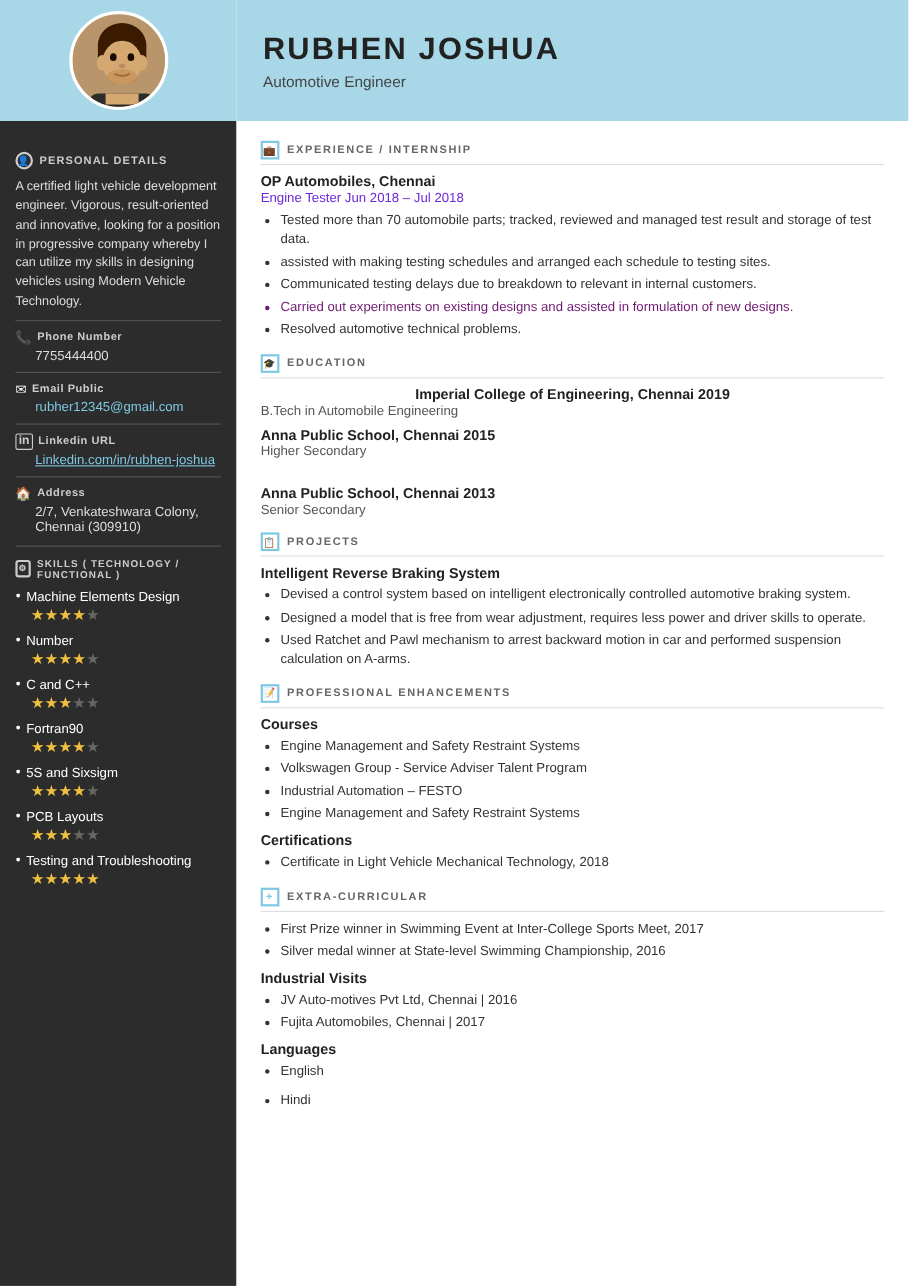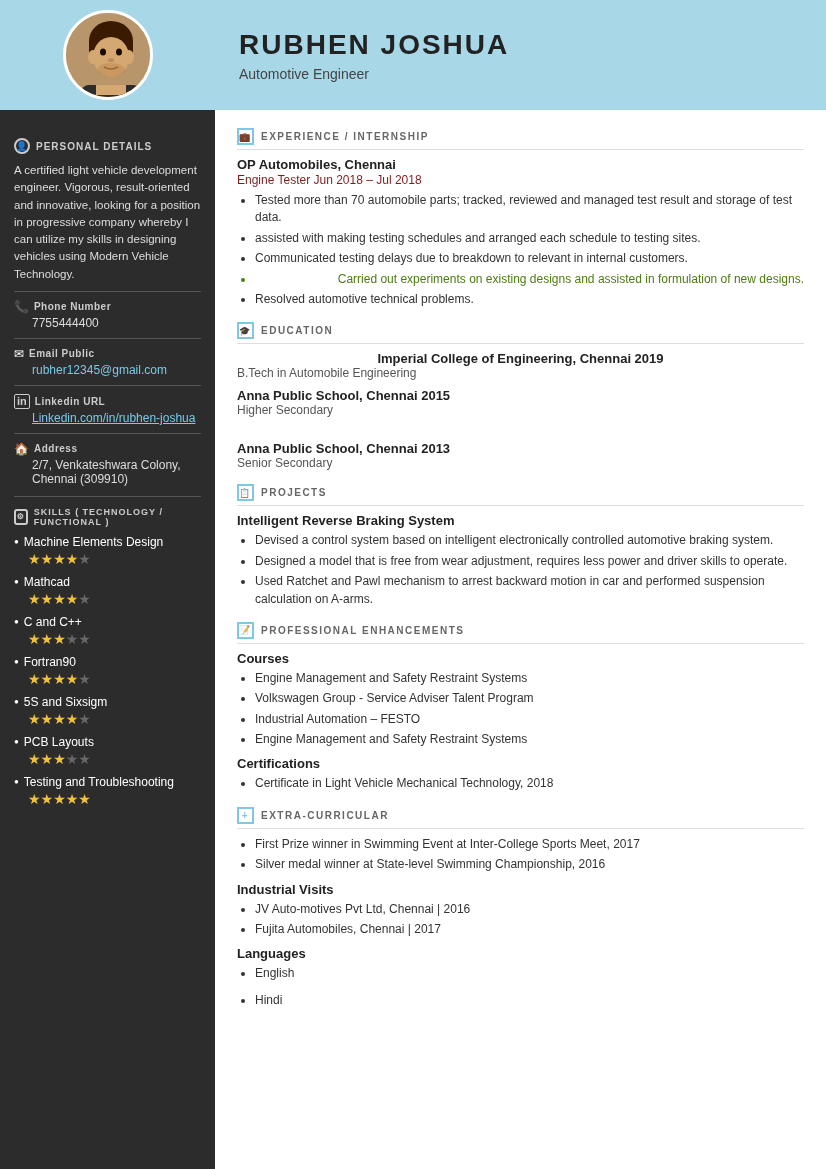--- a/index.html
+++ b/index.html
@@ -115,21 +115,21 @@
           <div style="margin-bottom: 8px;">
     <div style="font-size:12px;color:#fff;margin-bottom:2px;display:flex;align-items:center;gap:5px;">
       <span style="color:#fff;font-size:8px;">●</span>
       <span>Machine Elements Design</span>
     </div>
     <div style="padding-left:14px;"><span style="color:#f0c040;font-size:14px;">★</span><span style="color:#f0c040;font-size:14px;">★</span><span style="color:#f0c040;font-size:14px;">★</span><span style="color:#f0c040;font-size:14px;">★</span><span style="color:#666;font-size:14px;">★</span></div>
   </div>
           <div style="margin-bottom: 8px;">
     <div style="font-size:12px;color:#fff;margin-bottom:2px;display:flex;align-items:center;gap:5px;">
       <span style="color:#fff;font-size:8px;">●</span>
-      <span>Mathcad</span>
+      <span>Number</span>
     </div>
     <div style="padding-left:14px;"><span style="color:#f0c040;font-size:14px;">★</span><span style="color:#f0c040;font-size:14px;">★</span><span style="color:#f0c040;font-size:14px;">★</span><span style="color:#f0c040;font-size:14px;">★</span><span style="color:#666;font-size:14px;">★</span></div>
   </div>
           <div style="margin-bottom: 8px;">
     <div style="font-size:12px;color:#fff;margin-bottom:2px;display:flex;align-items:center;gap:5px;">
       <span style="color:#fff;font-size:8px;">●</span>
       <span>C and C++</span>
     </div>
     <div style="padding-left:14px;"><span style="color:#f0c040;font-size:14px;">★</span><span style="color:#f0c040;font-size:14px;">★</span><span style="color:#f0c040;font-size:14px;">★</span><span style="color:#666;font-size:14px;">★</span><span style="color:#666;font-size:14px;">★</span></div>
   </div>
@@ -166,26 +166,26 @@
   </div>
 
   <div style="flex:1; padding:18px 22px; background:#fff;">
 
     <div style="margin-bottom:14px;">
       <div style="font-size:10px; font-weight:bold; letter-spacing:1.5px; color:#666; margin-bottom:7px; display:flex; align-items:center; gap:7px; border-bottom:1px solid #ddd; padding-bottom:4px;">
         <span style="width:17px;height:17px;border:2px solid #7ec8e3;display:inline-flex;align-items:center;justify-content:center;font-size:9px;color:#7ec8e3;">💼</span>
         <span>EXPERIENCE / INTERNSHIP</span>
       </div>
       <div style="font-size:13px; font-weight:bold; color:#222; margin-bottom:1px;">OP Automobiles, Chennai</div>
-      <div style="font-size:12px; color:#7f1d1d; margin-bottom:5px;">Engine Tester Jun 2018 – Jul 2018</div>
+      <div style="font-size:12px; color:#6d28d9; margin-bottom:5px;">Engine Tester Jun 2018 – Jul 2018</div>
       <ul id="exp-bullets" style="padding-left:18px;">
           <li style="font-size: 12px; color: rgb(51, 51, 51); margin-bottom: 3px; line-height: 1.45;">Tested more than 70 automobile parts; tracked, reviewed and managed test result and storage of test data.</li>
           <li style="font-size: 12px; color: rgb(51, 51, 51); margin-bottom: 3px; line-height: 1.45;">assisted with making testing schedules and arranged each schedule to testing sites.</li>
           <li style="font-size: 12px; color: rgb(51, 51, 51); margin-bottom: 3px; line-height: 1.45;">Communicated testing delays due to breakdown to relevant in internal customers.</li>
-          <li style="font-size: 12px; color: #4d7c0f; margin-bottom: 3px; line-height: 1.45; text-align: right;">Carried out experiments on existing designs and assisted in formulation of new designs.</li>
+          <li style="font-size: 12px; color: #701a75; margin-bottom: 3px; line-height: 1.45;">Carried out experiments on existing designs and assisted in formulation of new designs.</li>
           <li style="font-size: 12px; color: rgb(51, 51, 51); margin-bottom: 0; line-height: 1.45;">Resolved automotive technical problems.</li>
         </ul>
     </div>
 
     <div style="margin-bottom:14px;">
       <div style="font-size:10px; font-weight:bold; letter-spacing:1.5px; color:#666; margin-bottom:7px; display:flex; align-items:center; gap:7px; border-bottom:1px solid #ddd; padding-bottom:4px;">
         <span style="width:17px;height:17px;border:2px solid #7ec8e3;display:inline-flex;align-items:center;justify-content:center;font-size:9px;color:#7ec8e3;">🎓</span>
         <span>EDUCATION</span>
       </div>
       <div id="edu-entries">

